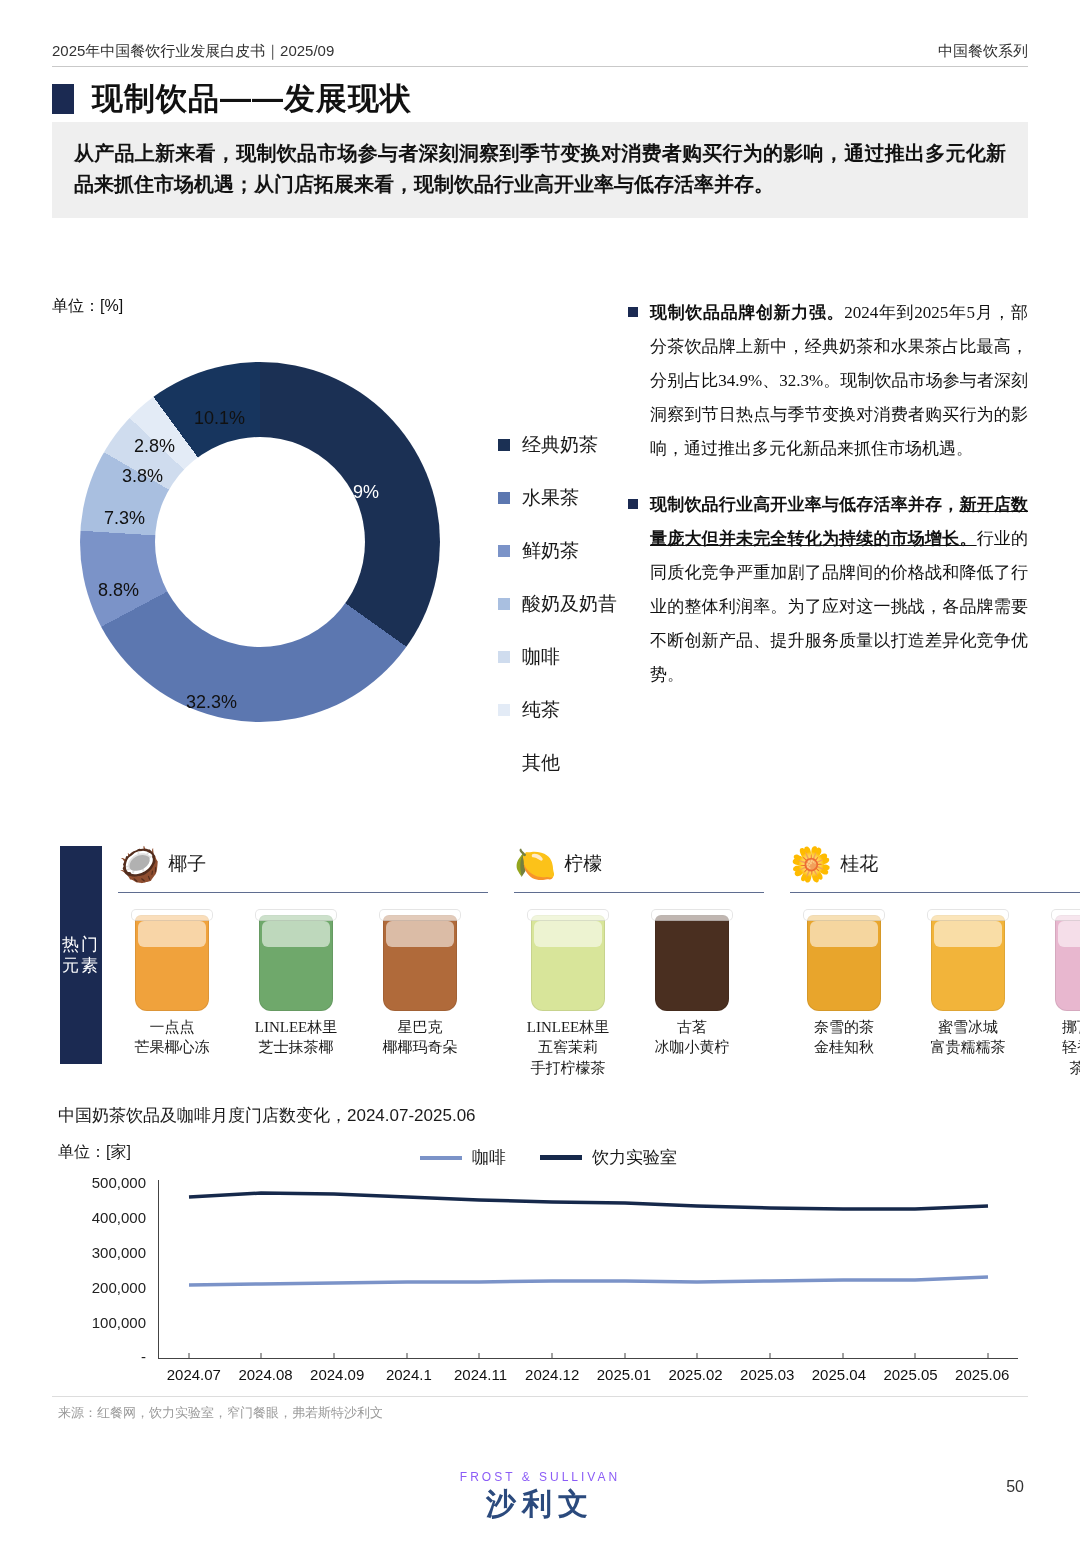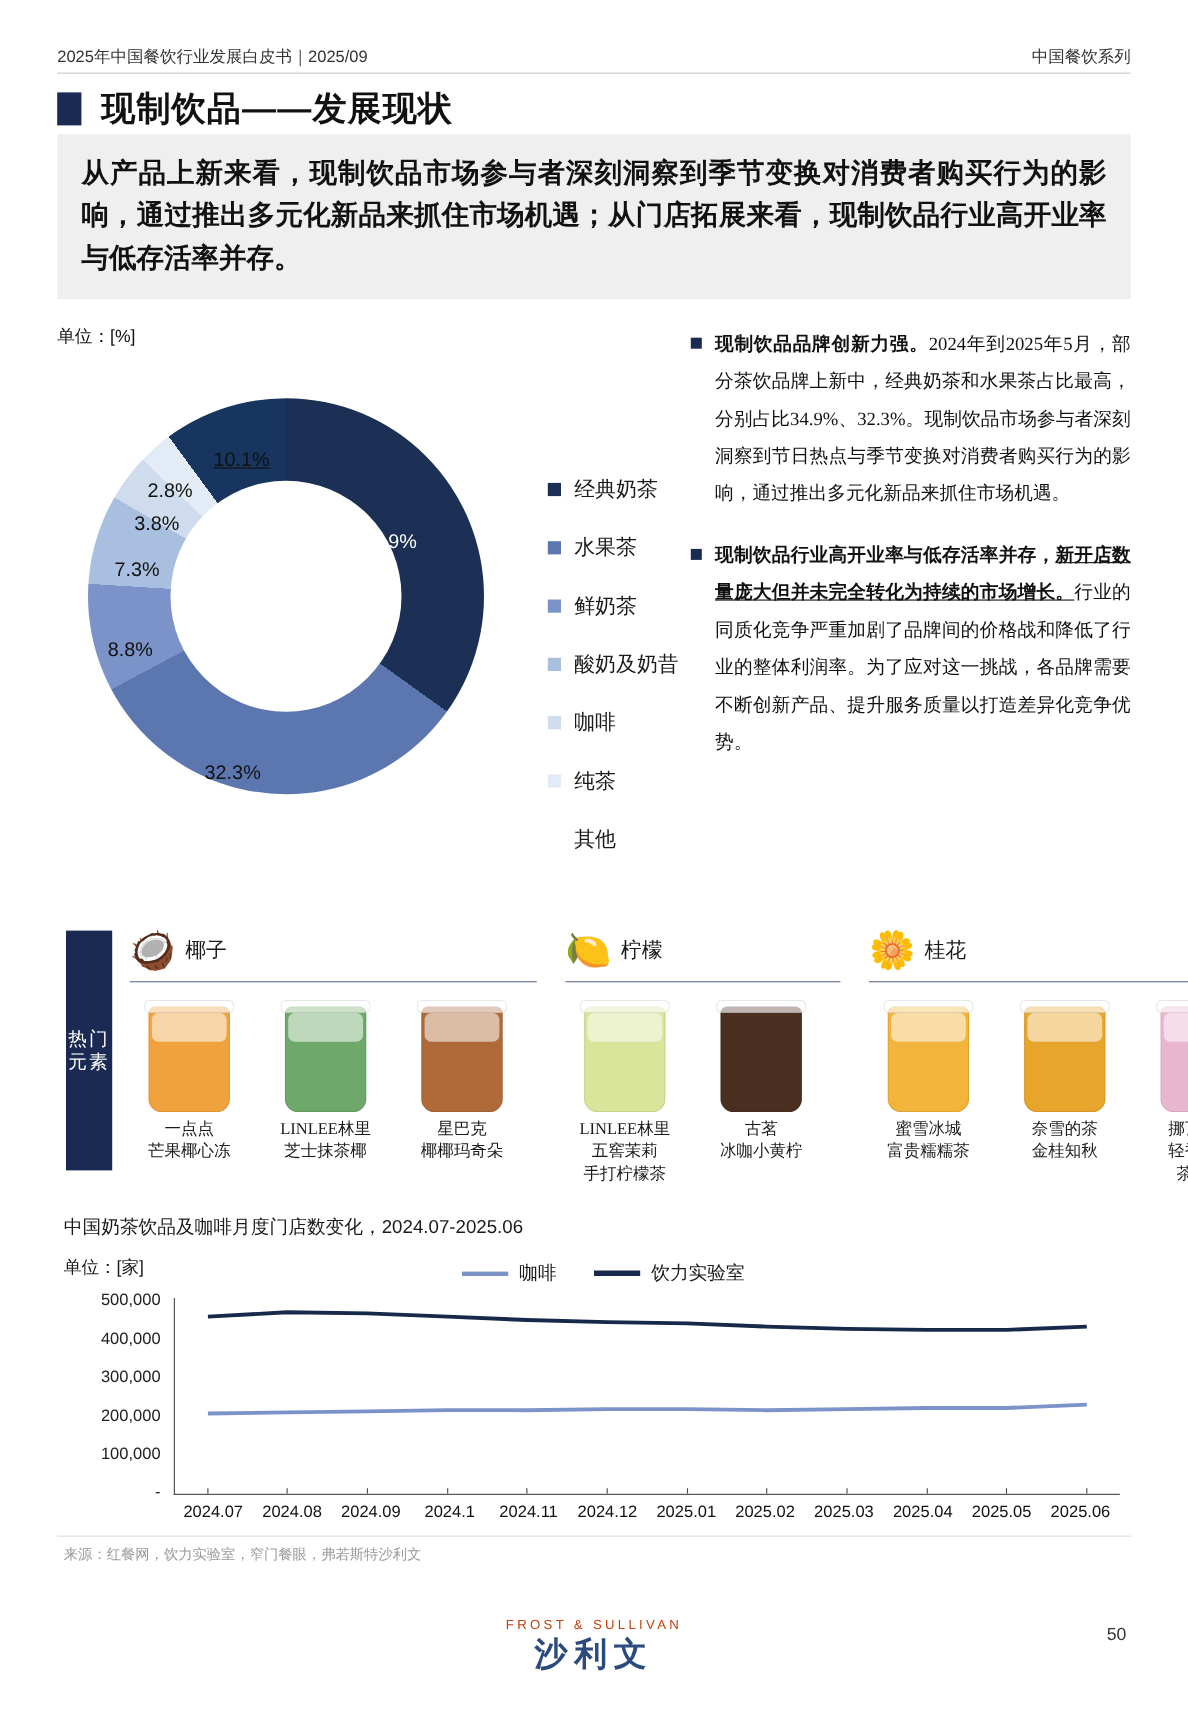--- a/index.html
+++ b/index.html
@@ -32,21 +32,21 @@
   .title-mark { width:22px; height:30px; background:#1b2a52; }
   .title-txt { font-size:31px; font-weight:bold; color:#111; letter-spacing:1px;
     font-family:"Liberation Sans", sans-serif; }
 
   
   .lead {
     position:absolute; left:52px; top:122px; width:976px;
     background:#efefef;
     padding:16px 22px 18px 22px;
     box-sizing:border-box;
-    font-size:25px; line-height:1.55; font-weight:bold; color:#111;
+    font-size:20px; line-height:1.55; font-weight:bold; color:#111;
     text-align:justify;
   }
 
   
   .cap1 {
     position:absolute; left:52px; top:252px;
     font-size:17px; color:#111;
   }
   .unit1 {
     position:absolute; left:52px; top:296px;
@@ -127,21 +127,21 @@
   .ytick { position:absolute; right:8px; font-size:15px; color:#222; transform:translateY(-50%); }
   .plot { position:absolute; left:100px; top:0; right:10px; height:178px;
      border-left:1px solid #444; border-bottom:1px solid #444; }
   .xlabels { position:absolute; left:100px; right:10px; top:186px; display:flex; }
   .xlab { flex:1; text-align:center; font-size:15px; color:#111; }
 
   
   .src { position:absolute; left:58px; top:1404px; font-size:13px; color:#9a9a9a; }
   .src-rule { position:absolute; left:52px; top:1396px; right:52px; border-bottom:1px solid #ddd; }
   .logo { position:absolute; left:0; right:0; top:1470px; text-align:center; }
-  .logo .fs { font-size:12px; letter-spacing:3px; color:#c2410c; }
+  .logo .fs { font-size:12px; letter-spacing:3px; color:#8b5cf6; }
   .logo .cn { font-size:30px; font-weight:bold; color:#2b4a7d; letter-spacing:6px; }
   .pageno { position:absolute; right:56px; top:1478px; font-size:16px; color:#333; }
 </style>
 </head>
 <body>
 
 <div class="page">
 
   <div class="hdr">
     <span>2025年中国餐饮行业发展白皮书｜2025/09</span>
@@ -160,21 +160,21 @@
 
   <div class="donut-wrap">
     <div class="donut"></div>
     <div class="donut-hole"></div>
     <div class="dlabel white" style="left:268px; top:130px;">34.9%</div>
     <div class="dlabel" style="left:126px; top:340px;">32.3%</div>
     <div class="dlabel" style="left:38px; top:228px;">8.8%</div>
     <div class="dlabel" style="left:44px; top:156px;">7.3%</div>
     <div class="dlabel" style="left:62px; top:114px;">3.8%</div>
     <div class="dlabel" style="left:74px; top:84px;">2.8%</div>
-    <div class="dlabel" style="left:134px; top:56px;text-decoration:underline;">10.1%</div>
+    <div class="dlabel" style="left:134px; top:56px;">10.1%</div>
   </div>
 
   <div class="legend">
     <div class="lg-item">
       <span class="lg-sw" style="background:#1b3054"></span>
       <span>经典奶茶</span>
     </div>
     <div class="lg-item">
       <span class="lg-sw" style="background:#5c77b0"></span>
       <span>水果茶</span>
@@ -292,37 +292,37 @@
 
       <div class="grp" style="width:370px">
         <div class="grp-head">
           <span class="ico">🌼</span>
           <span class="nm">桂花</span>
         </div>
         <div class="grp-line"></div>
         <div class="items">
           <div class="item">
             <div class="cupwrap">
+                <div class="cup" style="background:#e8a52c">
+                  <div class="lid"></div>
+                  <div class="foam"></div>
+                </div>
+              </div>
+            <div class="item-nm" style="white-space:pre-line">奈雪的茶
+金桂知秋</div>
+          </div>
+          <div class="item">
+            <div class="cupwrap">
                 <div class="cup" style="background:#f2b43a">
                   <div class="lid"></div>
                   <div class="foam"></div>
                 </div>
               </div>
             <div class="item-nm" style="white-space:pre-line">蜜雪冰城
 富贵糯糯茶</div>
-          </div>
-          <div class="item">
-            <div class="cupwrap">
-                <div class="cup" style="background:#e8a52c">
-                  <div class="lid"></div>
-                  <div class="foam"></div>
-                </div>
-              </div>
-            <div class="item-nm" style="white-space:pre-line">奈雪的茶
-金桂知秋</div>
           </div>
           <div class="item">
             <div class="cupwrap">
                 <div class="cup" style="background:#e8b7cf">
                   <div class="lid"></div>
                   <div class="foam"></div>
                 </div>
               </div>
             <div class="item-nm" style="white-space:pre-line">挪瓦咖啡
 轻香桂花

